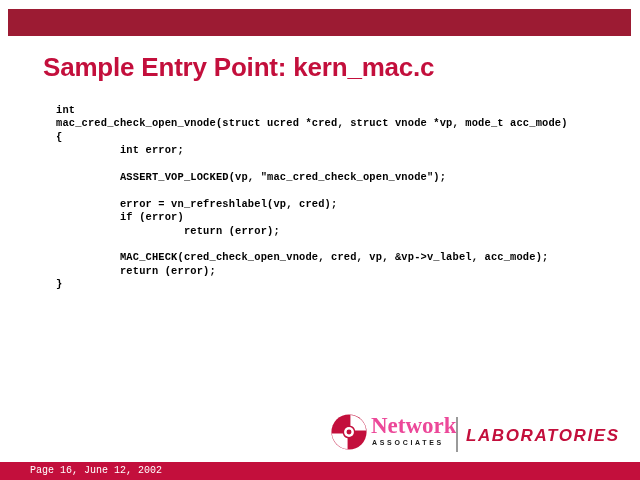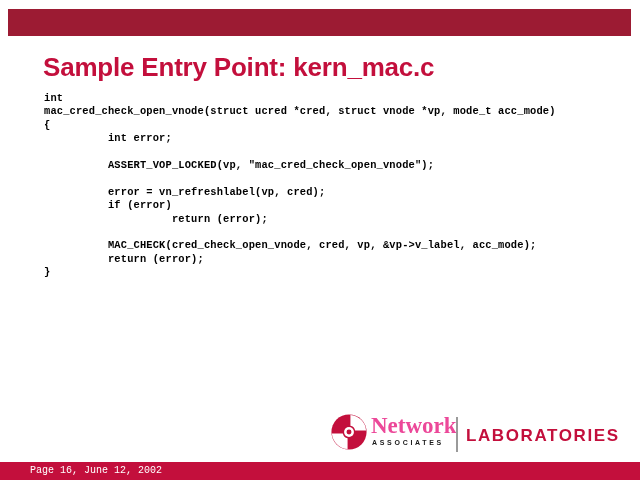--- a/index.html
+++ b/index.html
@@ -25,21 +25,21 @@
     font-size: 26px;
     font-weight: bold;
     letter-spacing: -0.2px;
     line-height: 30px;
     color: #C30F3C;
     white-space: nowrap;
   }
   .code {
     position: absolute;
     left: 44px; top: 92px;
-    margin: 0;
+    margin: 12px;
     font-family: "Liberation Mono", "DejaVu Sans Mono", monospace;
     font-size: 10.4px;
     font-weight: bold;
     letter-spacing: 0.16px;
     line-height: 13.4px;
     color: #000000;
     white-space: pre;
   }
   .logo {
     position: absolute;
@@ -80,20 +80,21 @@
   }
   .division {
     position: absolute;
     left: 136px; top: 16px;
     font-family: "Liberation Sans", sans-serif;
     font-size: 17px;
     font-weight: bold;
     letter-spacing: 1.6px;
     color: #C30F3C;
     white-space: nowrap;
+    font-style: italic;
   }
   .footer {
     position: absolute;
     left: 0; top: 462px;
     width: 640px; height: 18px;
     background: #C30F3C;
   }
   .footer span {
     position: absolute;
     left: 30px; top: 3px;

